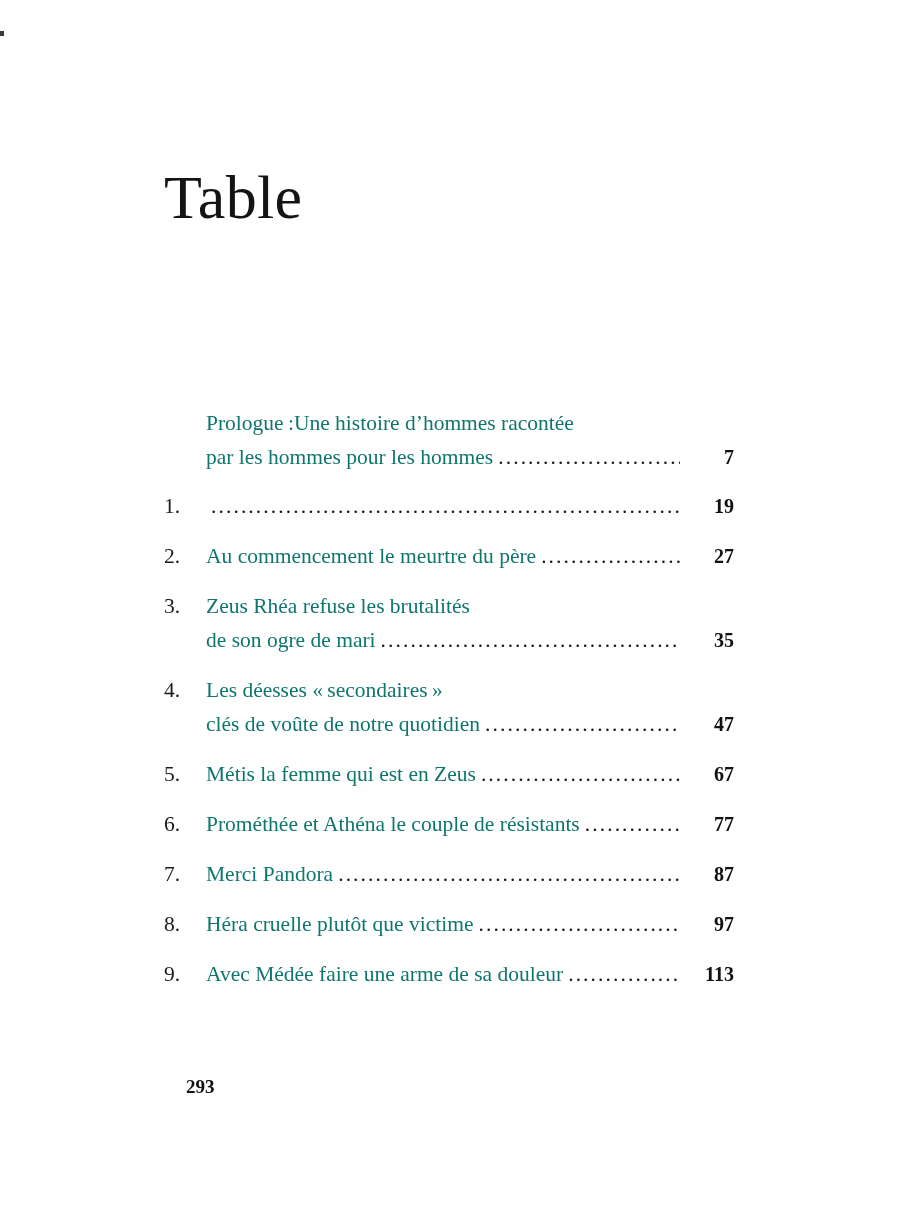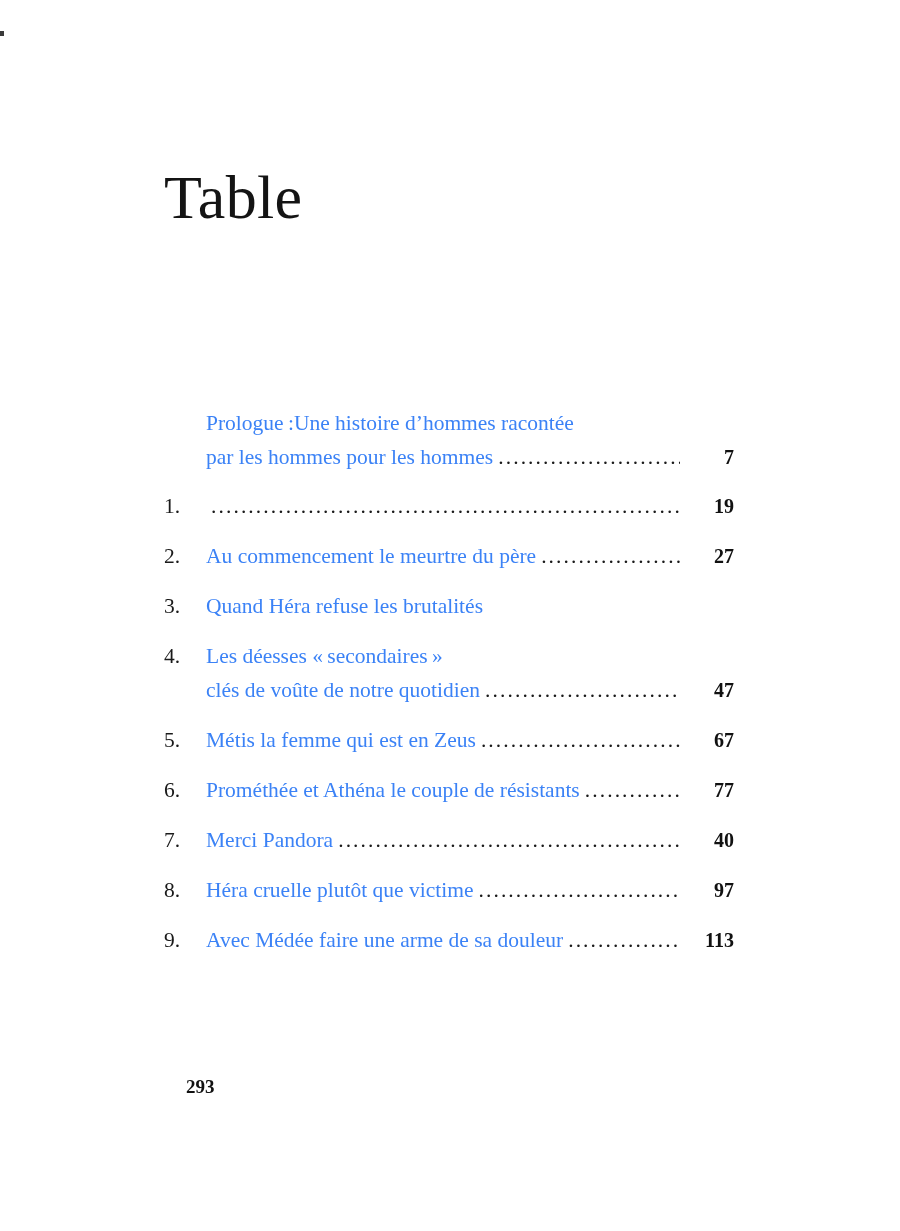--- a/index.html
+++ b/index.html
@@ -79,21 +79,21 @@
 
   .body-col {
     flex: 1 1 auto;
     display: flex;
     align-items: baseline;
     min-width: 0;
   }
 
   .label {
     flex: 0 0 auto;
-    color: #3b82f6;
+    color: #0f766e;
     white-space: pre;
   }
 
   .leader {
     flex: 1 1 auto;
     overflow: hidden;
     white-space: nowrap;
     color: #1a1a1a;
     letter-spacing: 2.1px;
     margin-left: 5px;
@@ -170,21 +170,29 @@
           <span class="body-col">
             <span class="label">Au commencement le meurtre du père</span>
             <span class="leader"></span>
             <span class="pageno">27</span>
           </span>
         </div>
       </div>
       <div class="entry">
         <div class="entry-line nolead">
           <span class="num">3.</span>
-          <span class="body-col"><span class="label">Quand Héra refuse les brutalités</span></span>
+          <span class="body-col"><span class="label">Zeus Rhéa refuse les brutalités</span></span>
+        </div>
+        <div class="entry-line cont">
+          <span class="num">3.</span>
+          <span class="body-col">
+            <span class="label">de son ogre de mari</span>
+            <span class="leader"></span>
+            <span class="pageno">35</span>
+          </span>
         </div>
       </div>
       <div class="entry">
         <div class="entry-line nolead">
           <span class="num">4.</span>
           <span class="body-col"><span class="label">Les déesses « secondaires »</span></span>
         </div>
         <div class="entry-line cont">
           <span class="num">4.</span>
           <span class="body-col">
@@ -213,21 +221,21 @@
             <span class="pageno">77</span>
           </span>
         </div>
       </div>
       <div class="entry">
         <div class="entry-line">
           <span class="num">7.</span>
           <span class="body-col">
             <span class="label">Merci Pandora</span>
             <span class="leader"></span>
-            <span class="pageno">40</span>
+            <span class="pageno">87</span>
           </span>
         </div>
       </div>
       <div class="entry">
         <div class="entry-line">
           <span class="num">8.</span>
           <span class="body-col">
             <span class="label">Héra cruelle plutôt que victime</span>
             <span class="leader"></span>
             <span class="pageno">97</span>

